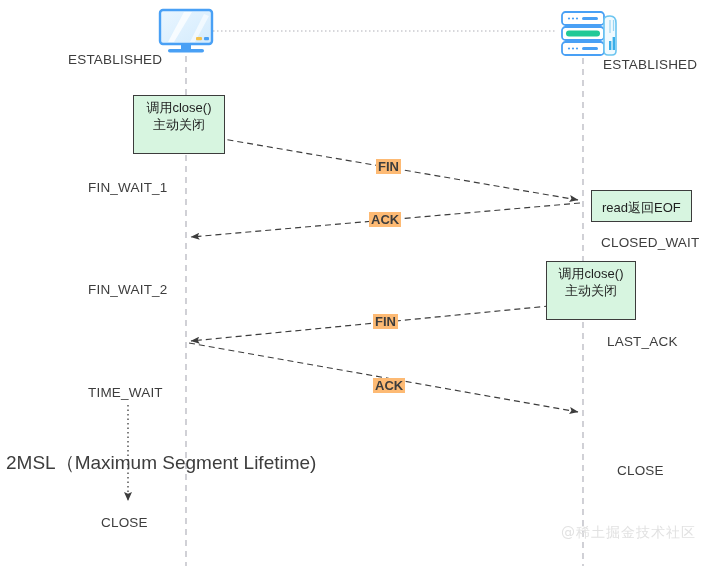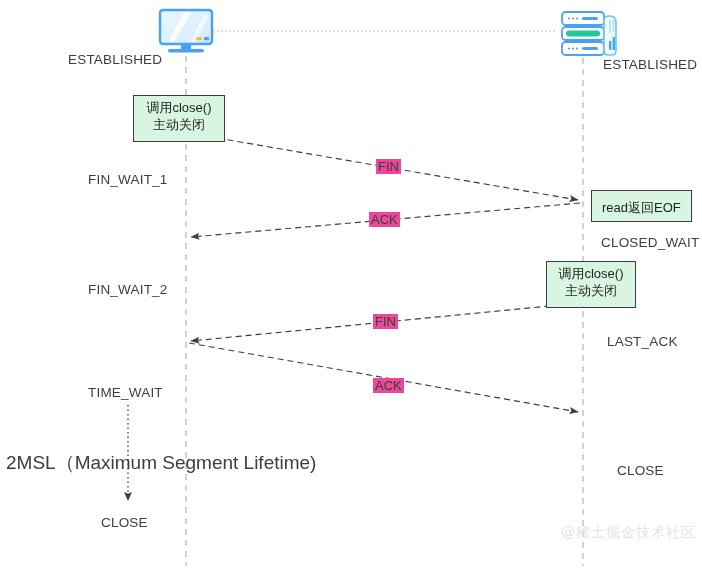--- a/index.html
+++ b/index.html
@@ -43,37 +43,38 @@
   .note-box {
     position: absolute;
     box-sizing: border-box;
     background: #d7f5e0;
     border: 1.5px solid #3c3c3c;
     color: #1f1f1f;
     font-family: "Liberation Sans", "DejaVu Sans", sans-serif;
     font-size: 13px;
     line-height: 17px;
     text-align: center;
-    padding: 3px 8px 8px 8px;
+    padding: 3px 8px 20px 8px;
     white-space: nowrap;
   }
   .note-box.single-line {
     padding: 8px 10px 5px 10px;
   }
   .note-line {
     display: block;
   }
   .arrow-label {
     position: absolute;
     font-family: "Liberation Sans", "DejaVu Sans", sans-serif;
     font-size: 13px;
     color: #3d3d3d;
-    background: #ec4899;
+    background: #fdba74;
     padding: 0 2px;
     white-space: nowrap;
+    font-weight: bold;
   }
   .node-icon {
     position: absolute;
   }
   .watermark {
     position: absolute;
     font-family: "DejaVu Sans", sans-serif;
     font-size: 14px;
     color: #e2e2e2;
     white-space: nowrap;
@@ -160,21 +161,21 @@
       <path d="M610,16 q6,0 6,7 l0,28 q0,4 -4,4 l-4,0 q-4,0 -4,-4 l0,-31 q0,-4 6,-4 z" fill="#f0faff" stroke="#6cc5f0" stroke-width="1.6"></path>
       <rect x="609" y="41" width="2.4" height="9" fill="#3aaee8"></rect>
       <rect x="612.6" y="37" width="2.4" height="13" fill="#3aaee8"></rect>
       <line x1="610" y1="20" x2="610" y2="33" stroke="#9ad6f2" stroke-width="1.2"></line>
       <line x1="613.5" y1="20" x2="613.5" y2="31" stroke="#9ad6f2" stroke-width="1.2"></line>
     </g>
   </svg>
 
   <div class="state-label" style="left:68px; top:52px;">ESTABLISHED</div>
 
-  <div class="state-label" style="left:88px; top:172px;">FIN_WAIT_1</div>
+  <div class="state-label" style="left:88px; top:180px;">FIN_WAIT_1</div>
 
   <div class="state-label" style="left:88px; top:282px;">FIN_WAIT_2</div>
 
   <div class="state-label" style="left:88px; top:385px;">TIME_WAIT</div>
 
   <div class="state-label" style="left:101px; top:515px;">CLOSE</div>
 
   <div class="state-label right-side" style="left:603px; top:57px;">ESTABLISHED</div>
 
   <div class="state-label right-side" style="left:601px; top:235px;">CLOSED_WAIT</div>

